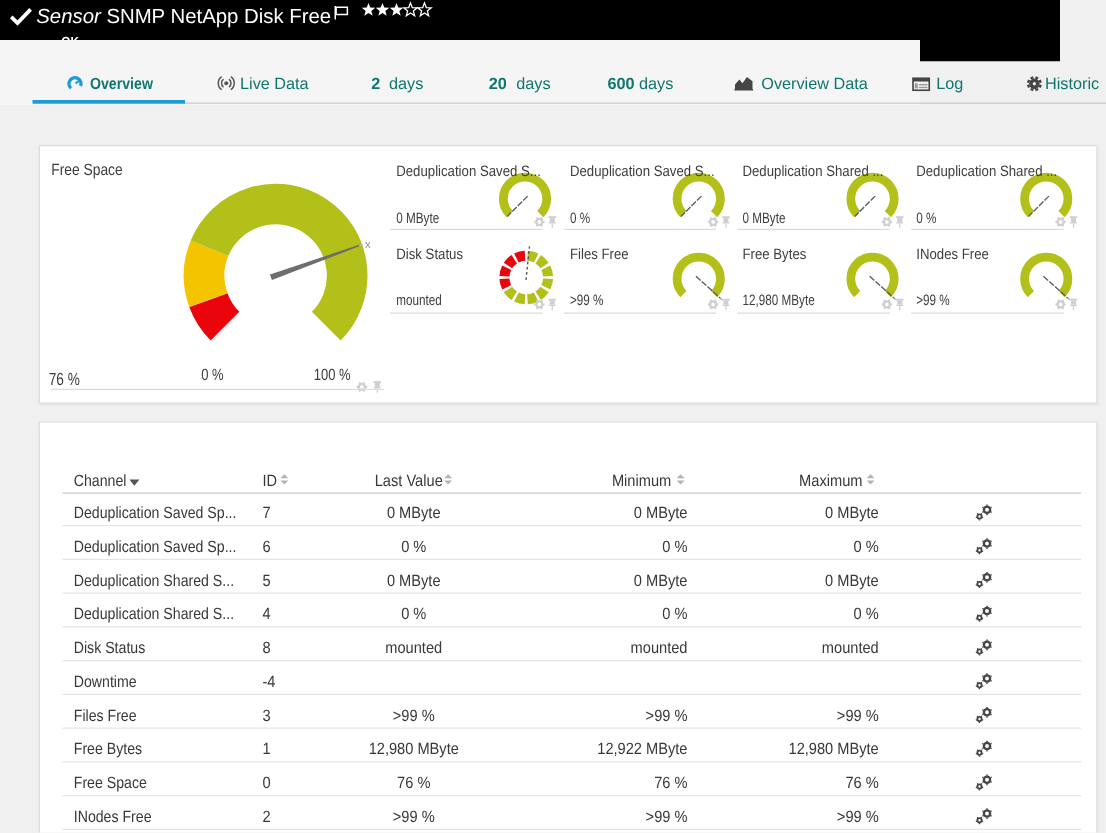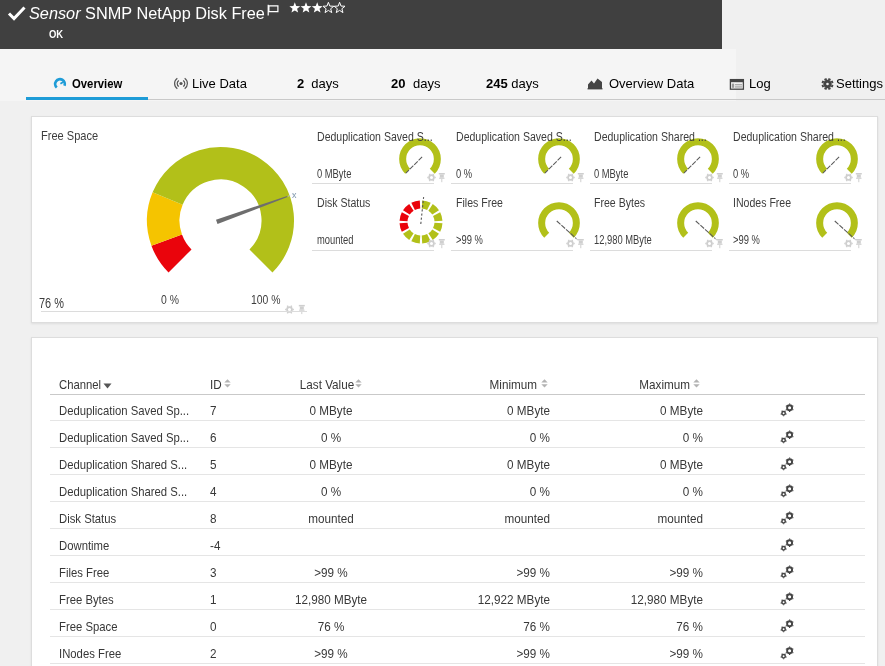--- a/index.html
+++ b/index.html
@@ -1,18 +1,18 @@
 <!DOCTYPE html>
 <html><head><meta charset="utf-8"><style>
 * { margin:0; padding:0; box-sizing:border-box; }
 body { width:885px; height:666px; overflow:hidden; background:#f0f0f0; font-family:"Liberation Sans",sans-serif; position:relative; }
-.hdr { position:absolute; left:0; top:0; width:722px; height:49px; background:#404040; color:#fff; }
+.hdr { position:absolute; left:0; top:0; width:848px; height:49px; background:#000000; color:#fff; }
 .hdr .title { position:absolute; left:29px; top:4px; font-size:16.3px; white-space:nowrap; }
 .hdr .ok { position:absolute; left:49px; top:28px; font-size:10.5px; font-weight:bold; transform:scaleX(0.9); transform-origin:0 50%; }
-.tabs { position:absolute; left:0; top:49px; width:736px; height:52px; background:#f5f5f5; font-size:13px; color:#000000; }
+.tabs { position:absolute; left:0; top:32px; width:736px; height:52px; background:#f5f5f5; font-size:13px; color:#0f766e; }
 .tab { position:absolute; top:27px; white-space:nowrap; height:16px; }
 .tab .tl { display:inline-block; }
 .tabs .grayline { position:absolute; left:148px; top:50px; width:737px; height:1px; background:#c9c9c9; }
 .tabs .blueline { position:absolute; left:26px; top:48px; width:122px; height:3px; background:#1e9cd7; }
 .panel { position:absolute; background:#fff; border:1px solid #ddd; box-shadow:0 1px 2px rgba(0,0,0,0.08); }
 #p1 { left:31px; top:116px; width:847px; height:207px; }
 #p2 { left:31px; top:337px; width:847px; height:340px; border-bottom:none; }
 .ctitle { position:absolute; font-size:12px; color:#3d3d3d; white-space:nowrap; transform:scaleX(0.88); transform-origin:0 0; }
 .cvalue { position:absolute; font-size:12px; color:#3d3d3d; white-space:nowrap; transform:scaleX(0.78); transform-origin:0 0; }
 .cline { position:absolute; height:1px; background:#dcdcdc; width:122px; }
@@ -50,21 +50,21 @@
         </svg></span><span class="tl" style="margin-left:19px;font-weight:bold;transform:scaleX(0.87);transform-origin:0 50%">Overview</span></div>
  <div class="tab" style="left:173px"><span style="position:relative"><svg width="16" height="15" viewBox="0 0 16 15" style="position:absolute;left:0;top:0">
           <circle cx="8" cy="7.5" r="1.6" fill="#555"></circle>
           <path d="M10.18,4.39 A3.8,3.8 0 0 1 10.18,10.61" fill="none" stroke="#555" stroke-width="1.2"></path>
           <path d="M5.82,10.61 A3.8,3.8 0 0 1 5.82,4.39" fill="none" stroke="#555" stroke-width="1.2"></path>
           <path d="M11.67,2.26 A6.4,6.4 0 0 1 11.67,12.74" fill="none" stroke="#555" stroke-width="1.2"></path>
           <path d="M4.33,12.74 A6.4,6.4 0 0 1 4.33,2.26" fill="none" stroke="#555" stroke-width="1.2"></path>
         </svg></span><span class="tl" style="margin-left:19px">Live Data</span></div>
  <div class="tab" style="left:297px"><b>2</b><span style="margin-left:7px">days</span></div>
  <div class="tab" style="left:391px"><b>20</b><span style="margin-left:7.5px">days</span></div>
- <div class="tab" style="left:486px"><b>245</b><span style="margin-left:3.5px">days</span></div>
+ <div class="tab" style="left:486px"><b>600</b><span style="margin-left:3.5px">days</span></div>
  <div class="tab" style="left:587px"><span style="position:relative"><svg width="16" height="14" viewBox="0 0 16 14" style="position:absolute;left:0;top:1px">
           <path d="M1,12 L1,7.5 L4.5,3.5 L7,6.5 L10.5,1.5 L15,5 L15,12 Z" fill="#454545"></path>
           <rect x="0.5" y="11.2" width="15" height="1.2" fill="#454545"></rect>
         </svg></span><span class="tl" style="margin-left:22px">Overview Data</span></div>
  <div class="tab" style="left:729px"><span style="position:relative"><svg width="16" height="15" viewBox="0 0 16 15" style="position:absolute;left:0;top:1px">
           <rect x="1.4" y="2.6" width="13" height="9.6" fill="none" stroke="#454545" stroke-width="1.3"></rect>
           <rect x="1.4" y="2.6" width="13" height="2.6" fill="#454545"></rect>
           <rect x="2.8" y="6.6" width="2.4" height="4.2" fill="#9a9a9a"></rect>
           <rect x="6" y="7.2" width="7" height="1.1" fill="#9a9a9a"></rect>
           <rect x="6" y="9.4" width="7" height="1.1" fill="#9a9a9a"></rect>
@@ -72,21 +72,21 @@
  <div class="tab" style="left:820px"><span style="position:relative"><svg width="15" height="16" viewBox="0 0 15 16" style="position:absolute;left:0;top:0">
           <circle cx="7.5" cy="8" r="2.76" fill="none" stroke="#454545" stroke-width="2.88"></circle>
           <line x1="9.06" y1="4.23" x2="9.80" y2="2.46" stroke="#454545" stroke-width="2.4"></line>
           <line x1="11.27" y1="6.44" x2="13.04" y2="5.70" stroke="#454545" stroke-width="2.4"></line>
           <line x1="11.27" y1="9.56" x2="13.04" y2="10.30" stroke="#454545" stroke-width="2.4"></line>
           <line x1="9.06" y1="11.77" x2="9.80" y2="13.54" stroke="#454545" stroke-width="2.4"></line>
           <line x1="5.94" y1="11.77" x2="5.20" y2="13.54" stroke="#454545" stroke-width="2.4"></line>
           <line x1="3.73" y1="9.56" x2="1.96" y2="10.30" stroke="#454545" stroke-width="2.4"></line>
           <line x1="3.73" y1="6.44" x2="1.96" y2="5.70" stroke="#454545" stroke-width="2.4"></line>
           <line x1="5.94" y1="4.23" x2="5.20" y2="2.46" stroke="#454545" stroke-width="2.4"></line>
-        </svg></span><span class="tl" style="margin-left:16px">Settings</span></div>
+        </svg></span><span class="tl" style="margin-left:16px">Historic</span></div>
  <div class="grayline"></div>
  <div class="blueline"></div>
 </div>
 <div class="panel" id="p1">
 <svg width="847" height="207" viewBox="0 0 847 207" style="position:absolute;left:0;top:0">
       <path d="M148.02,143.98 A57.25,57.25 0 0 1 134.70,123.08" fill="none" stroke="#ea040c" stroke-width="32.5"></path>
       <path d="M134.70,123.08 A57.25,57.25 0 0 1 135.61,81.59" fill="none" stroke="#f5c400" stroke-width="32.5"></path>
       <path d="M135.61,81.59 A57.25,57.25 0 1 1 228.98,143.98" fill="none" stroke="#b2c019" stroke-width="32.5"></path>
       <polygon points="185.52,107.02 255.51,80.01 255.10,78.89 183.96,102.69" fill="#6e6e6e"></polygon>
       <line x1="255.77" y1="79.28" x2="260.95" y2="77.42" stroke="#b9c2cc" stroke-width="1" stroke-dasharray="2.5,2.5"></line>

